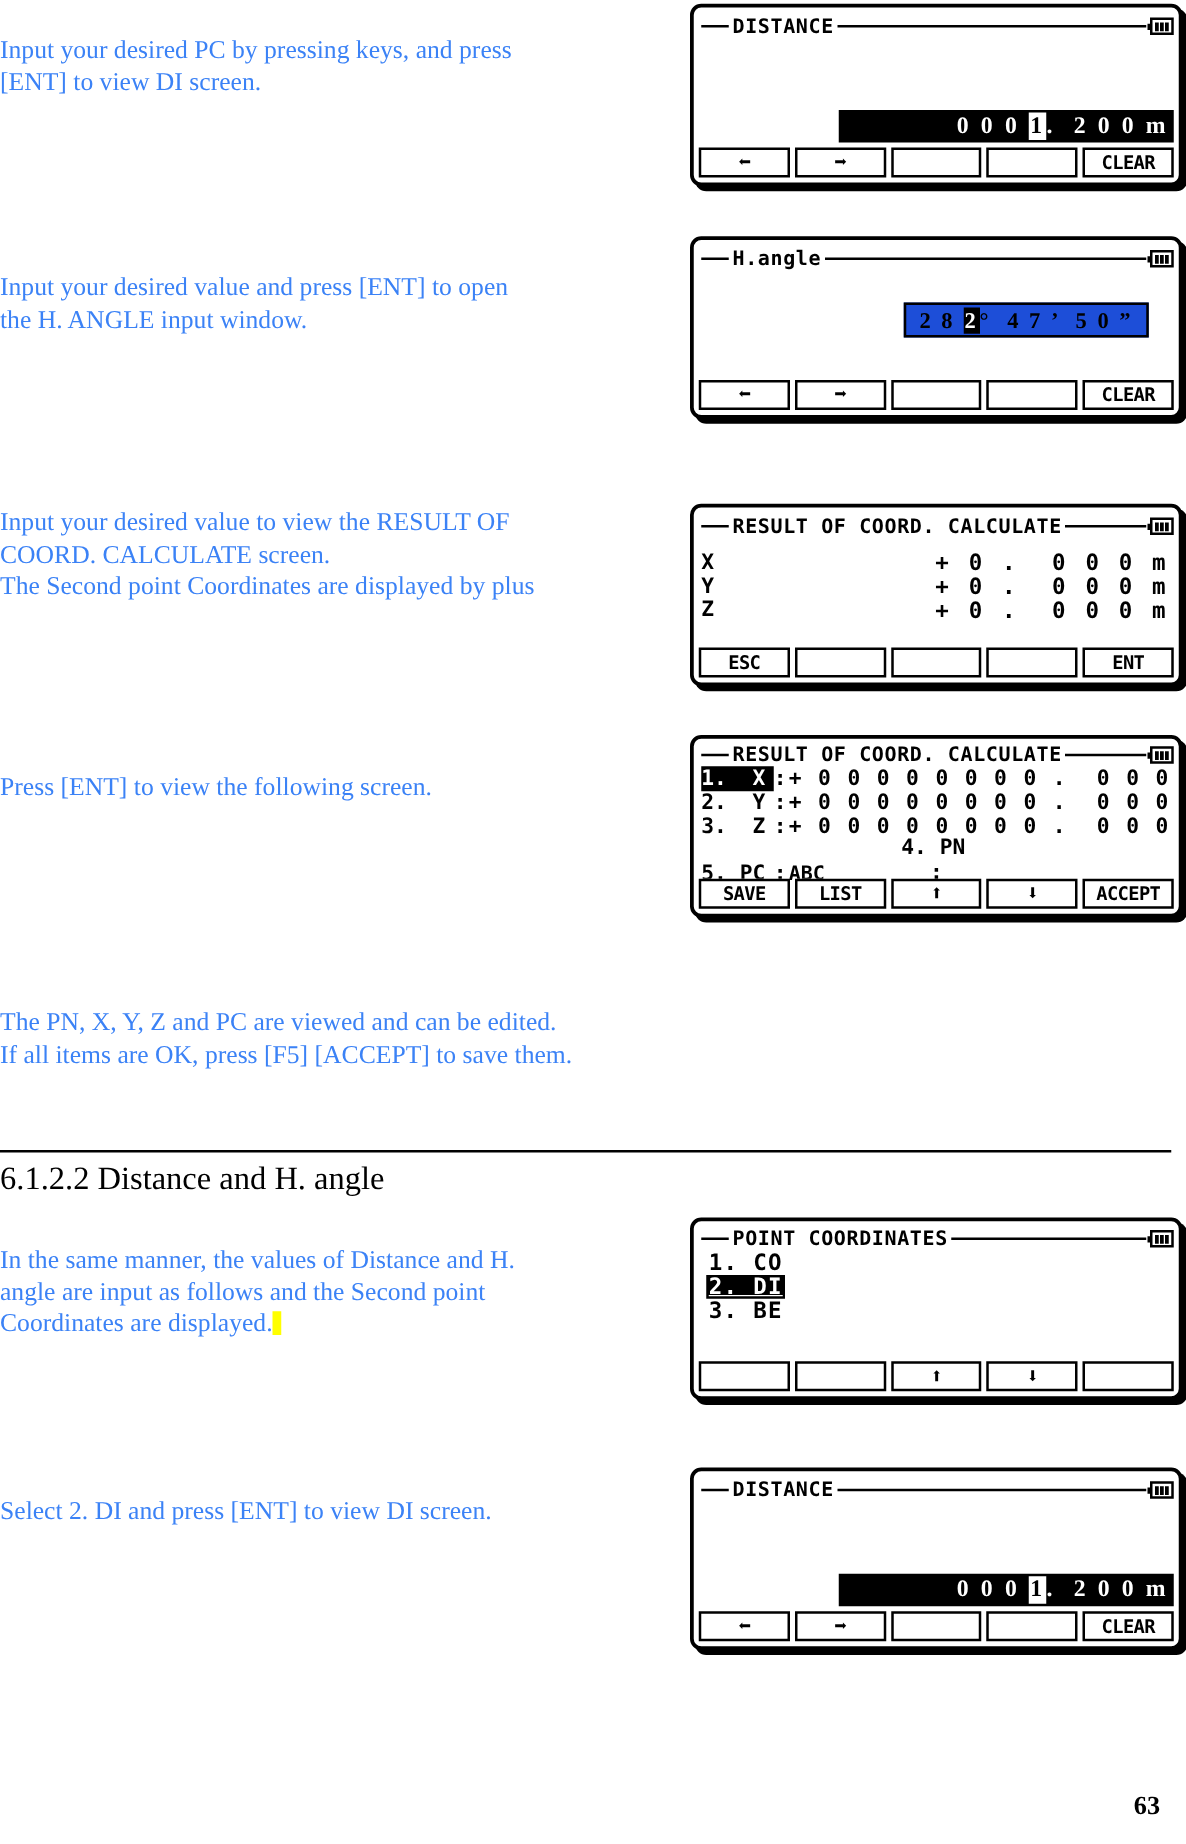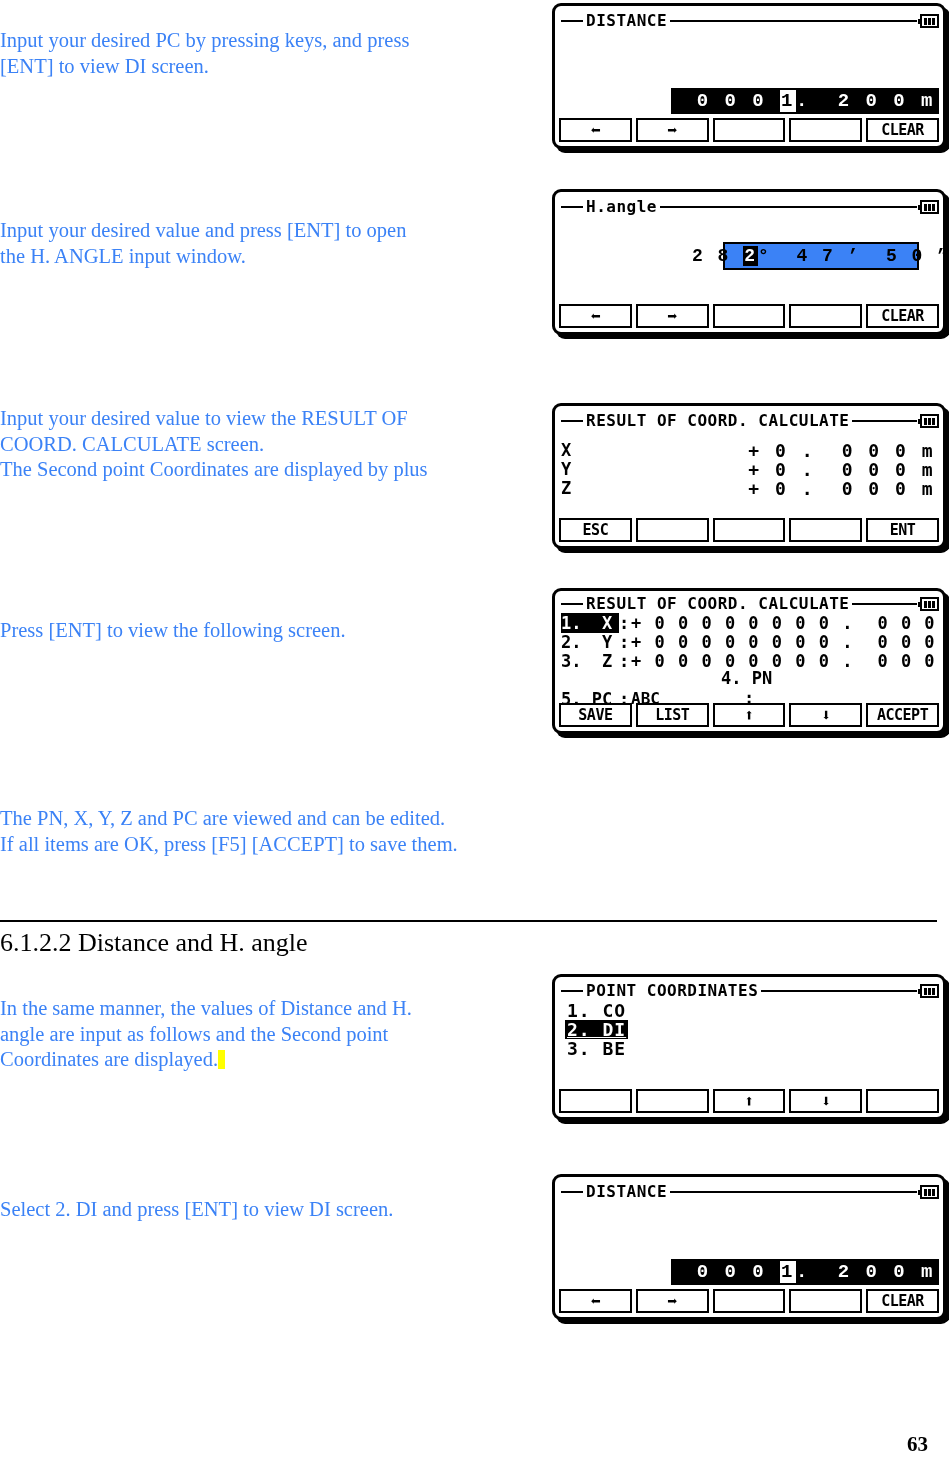--- a/index.html
+++ b/index.html
@@ -165,21 +165,21 @@
     line-height: 15px;
     overflow: hidden;
   }
   .softkey.arrow { font-size: 17px; }
 
   
   .val-invert {
     position: absolute;
     background: #000;
     color: #fff;
-    font-family: Liberation Mono, monospace;
+    font-family: Liberation Serif, serif;
     font-size: 19px;
     font-weight: bold;
     letter-spacing: 2.5px;
     display: flex;
     align-items: center;
     justify-content: flex-end;
     padding-right: 4px;
     box-sizing: border-box;
     white-space: pre;
   }
@@ -191,23 +191,23 @@
   .cursor-b {
     background: #000;
     color: #fff;
     padding: 0 1px;
   }
 
   
   .val-box {
     position: absolute;
     border: 2px solid #000;
-    background: #3b82f6;
+    background: #1d4ed8;
     box-sizing: border-box;
-    font-family: Liberation Mono, monospace;
+    font-family: Liberation Serif, serif;
     font-size: 18px;
     font-weight: bold;
     letter-spacing: 2px;
     display: flex;
     align-items: center;
     justify-content: center;
     white-space: pre;
   }
 
   

